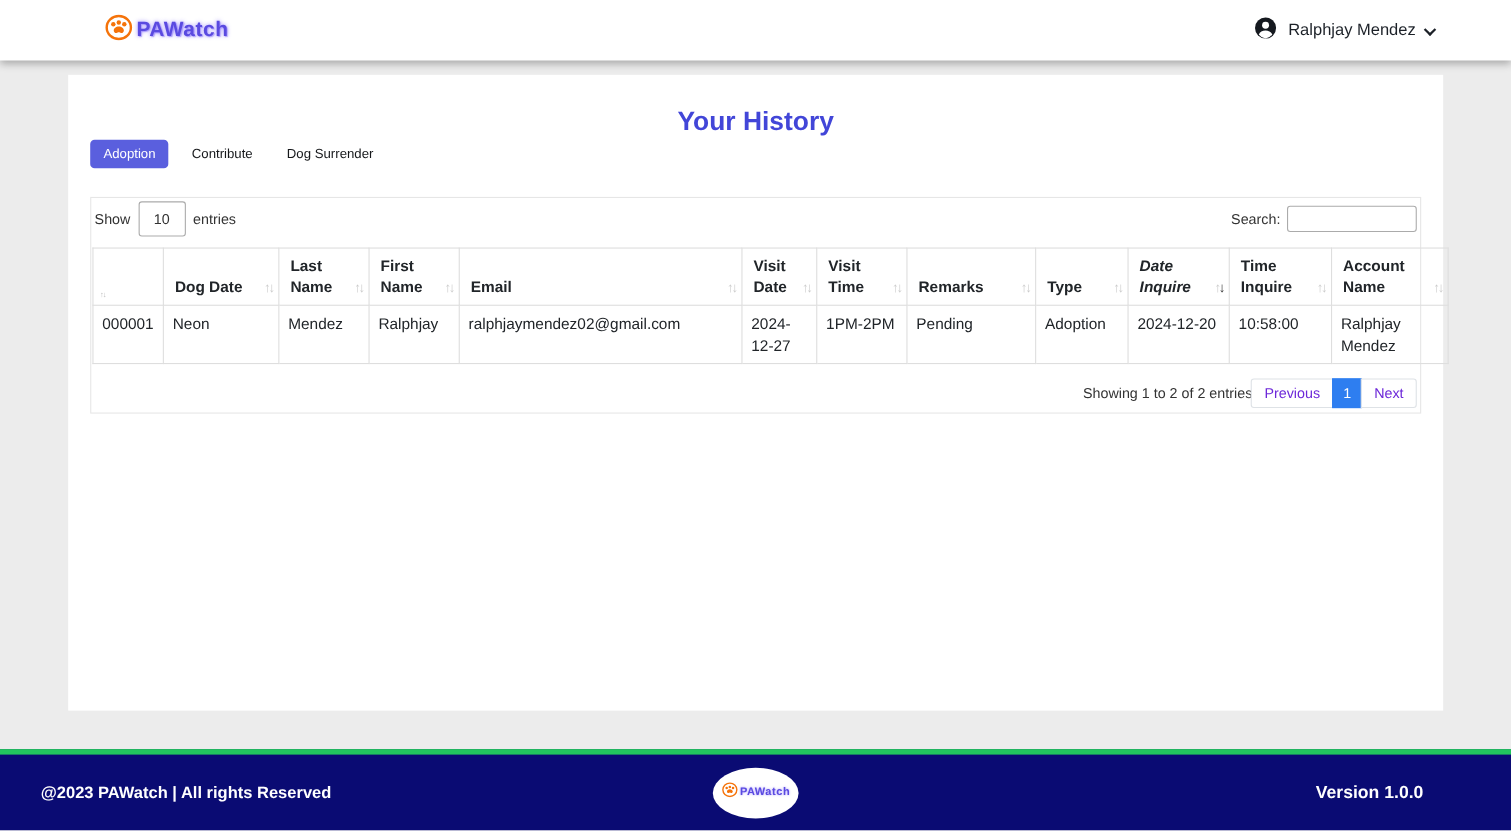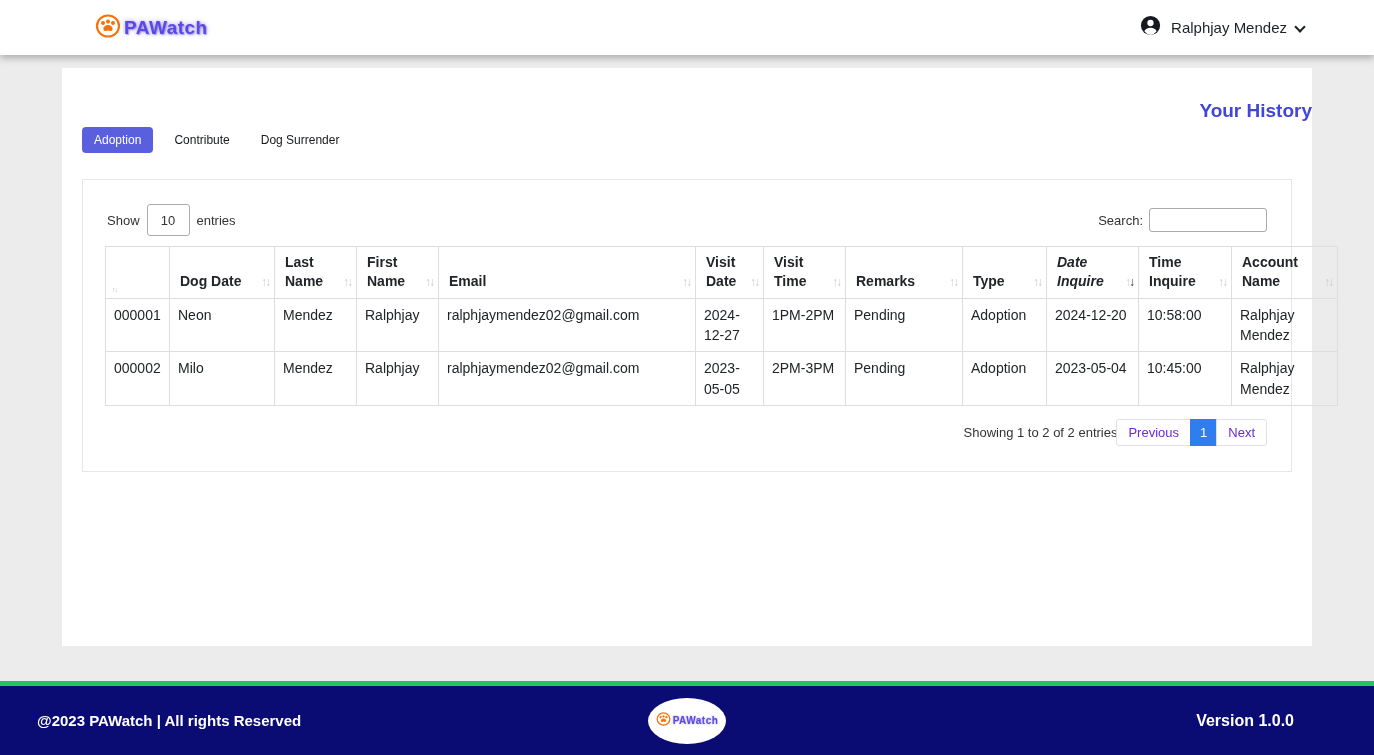--- a/index.html
+++ b/index.html
@@ -26,27 +26,27 @@
   .user { display:flex; align-items:center; gap:9px; cursor:pointer; }
   .user-name { font-size:15px; font-weight:500; color:#1c2128; }
   .chev {
     width:8px; height:8px; border-right:2px solid #1c2128; border-bottom:2px solid #1c2128;
     transform:rotate(45deg); margin-top:-1px;
   }
 
   
   .main { padding:13px 62px 0; }
   .card { background:#fff; height:578px; }
-  .card-title { text-align:right; font-size:19px; font-weight:700; color:#4246d8; padding-top:29px; line-height:28px; }
+  .card-title { text-align:center; font-size:24px; font-weight:700; color:#4246d8; padding-top:29px; line-height:28px; }
   .tabs { display:flex; align-items:center; gap:11px; margin:2px 0 0 20px; }
   .tab { font-size:12px; color:#16181b; padding:6px 10px; cursor:pointer; }
   .tab.active { background:#5a5fde; color:#fff; border-radius:4px; padding:6px 12px; }
 
   
-  .dt-wrapper { margin:26px 20px 16px; border:1px solid #e6e6e6; padding:22px; }
+  .dt-wrapper { margin:26px 20px 16px; border:1px solid #e6e6e6; padding:1px; }
   .dt-controls { display:flex; justify-content:space-between; align-items:center; font-size:13px; color:#333; padding:2px 2px 10px; }
   .length { display:flex; align-items:center; gap:7px; }
   .length-box {
     width:43px; height:32px; border:1px solid #ababab; border-radius:3px;
     display:flex; align-items:center; justify-content:center; font-size:13px; cursor:pointer; background:#fff;
   }
   .searchbox { display:flex; align-items:center; gap:6px; }
   .searchbox input { width:118px; height:24px; border:1px solid #ababab; border-radius:3px; outline:none; padding:0 6px; font-size:13px; }
 
   table { border-collapse:collapse; table-layout:fixed; width:100%; font-size:14px; color:#212529; }
@@ -158,34 +158,20 @@
               <td>Ralphjay</td>
               <td>ralphjaymendez02@gmail.com</td>
               <td>2024-12-27</td>
               <td>1PM-2PM</td>
               <td>Pending</td>
               <td>Adoption</td>
               <td>2024-12-20</td>
               <td>10:58:00</td>
               <td>Ralphjay Mendez</td>
             </tr>
-            <tr>
-              <td>000002</td>
-              <td>Milo</td>
-              <td>Mendez</td>
-              <td>Ralphjay</td>
-              <td>ralphjaymendez02@gmail.com</td>
-              <td>2023-05-05</td>
-              <td>2PM-3PM</td>
-              <td>Pending</td>
-              <td>Adoption</td>
-              <td>2023-05-04</td>
-              <td>10:45:00</td>
-              <td>Ralphjay Mendez</td>
-            </tr>
           </tbody>
       </table>
 
       <div class="dt-footer">
         <span>Showing 1 to 2 of 2 entries</span>
         <div class="pagination">
           <span class="page-btn prev">Previous</span>
           <span class="page-btn active">1</span>
           <span class="page-btn next">Next</span>
         </div>

